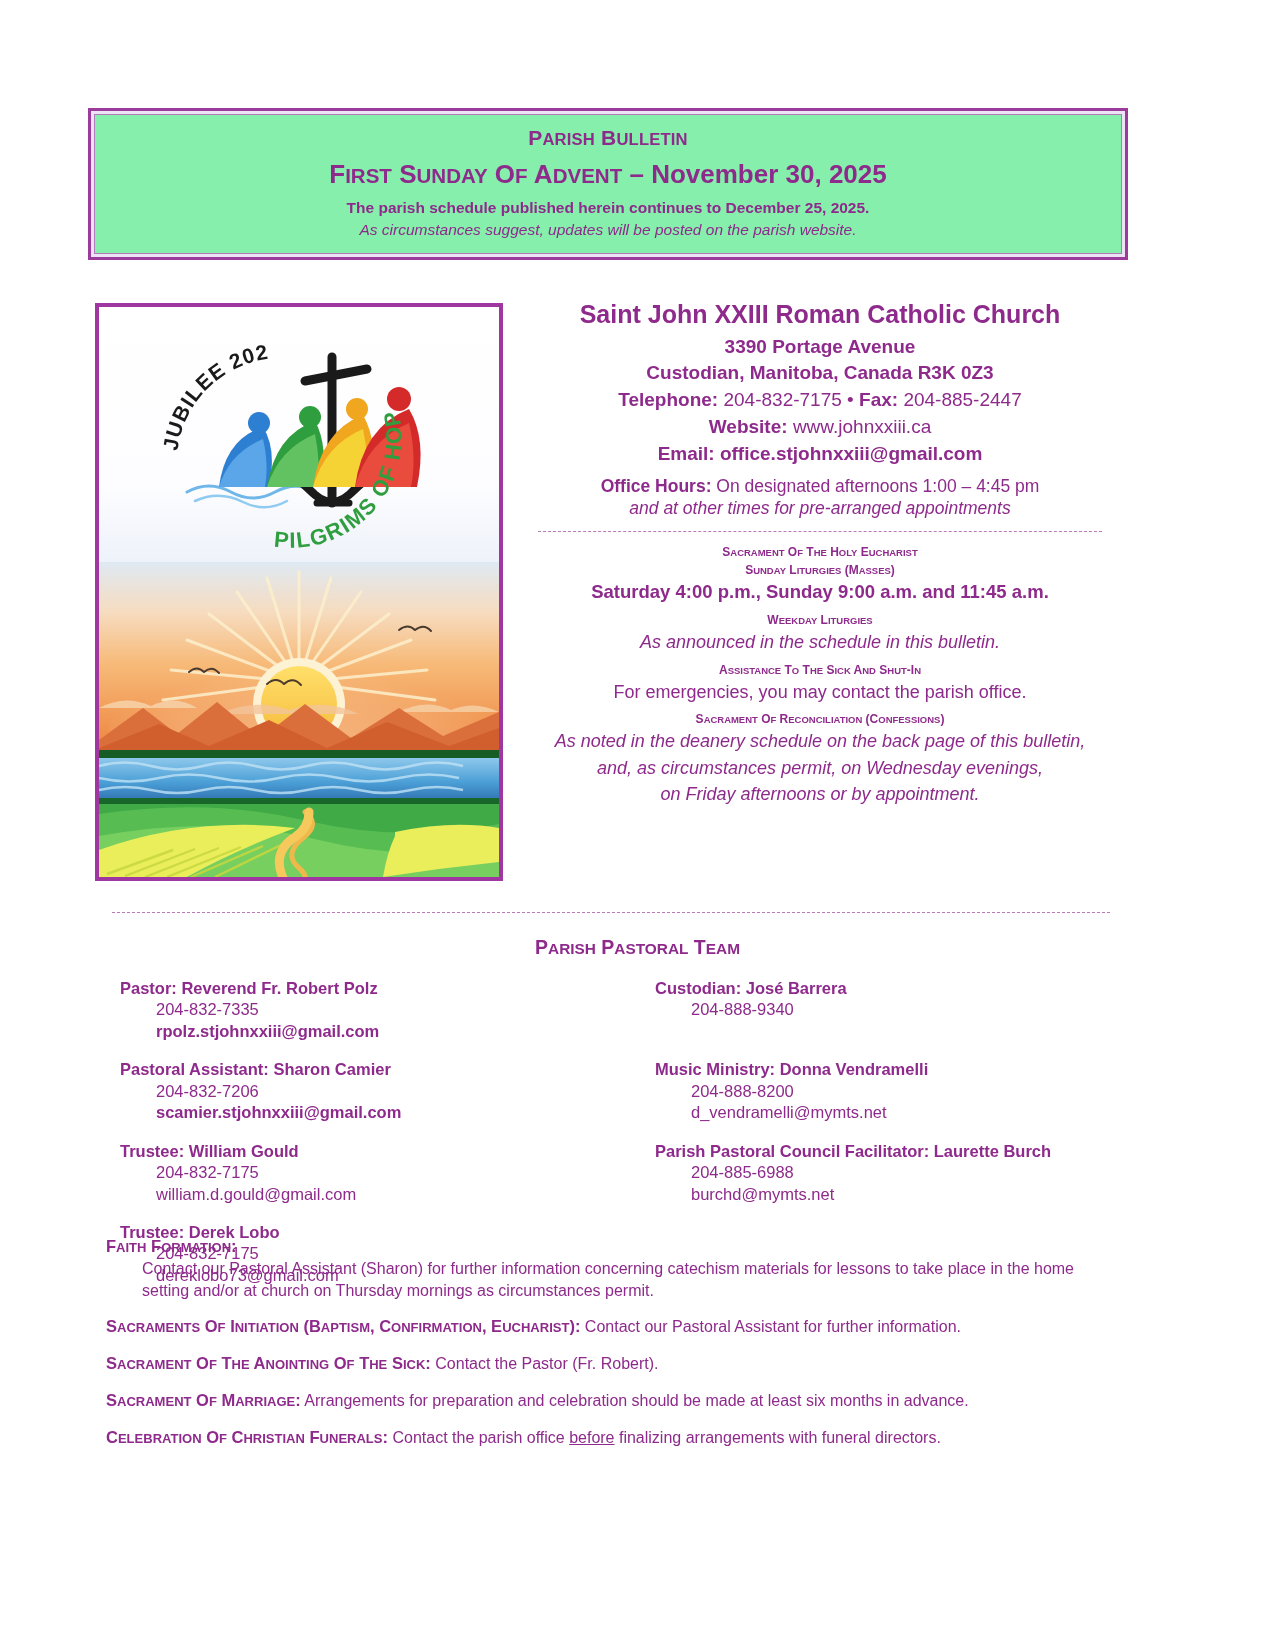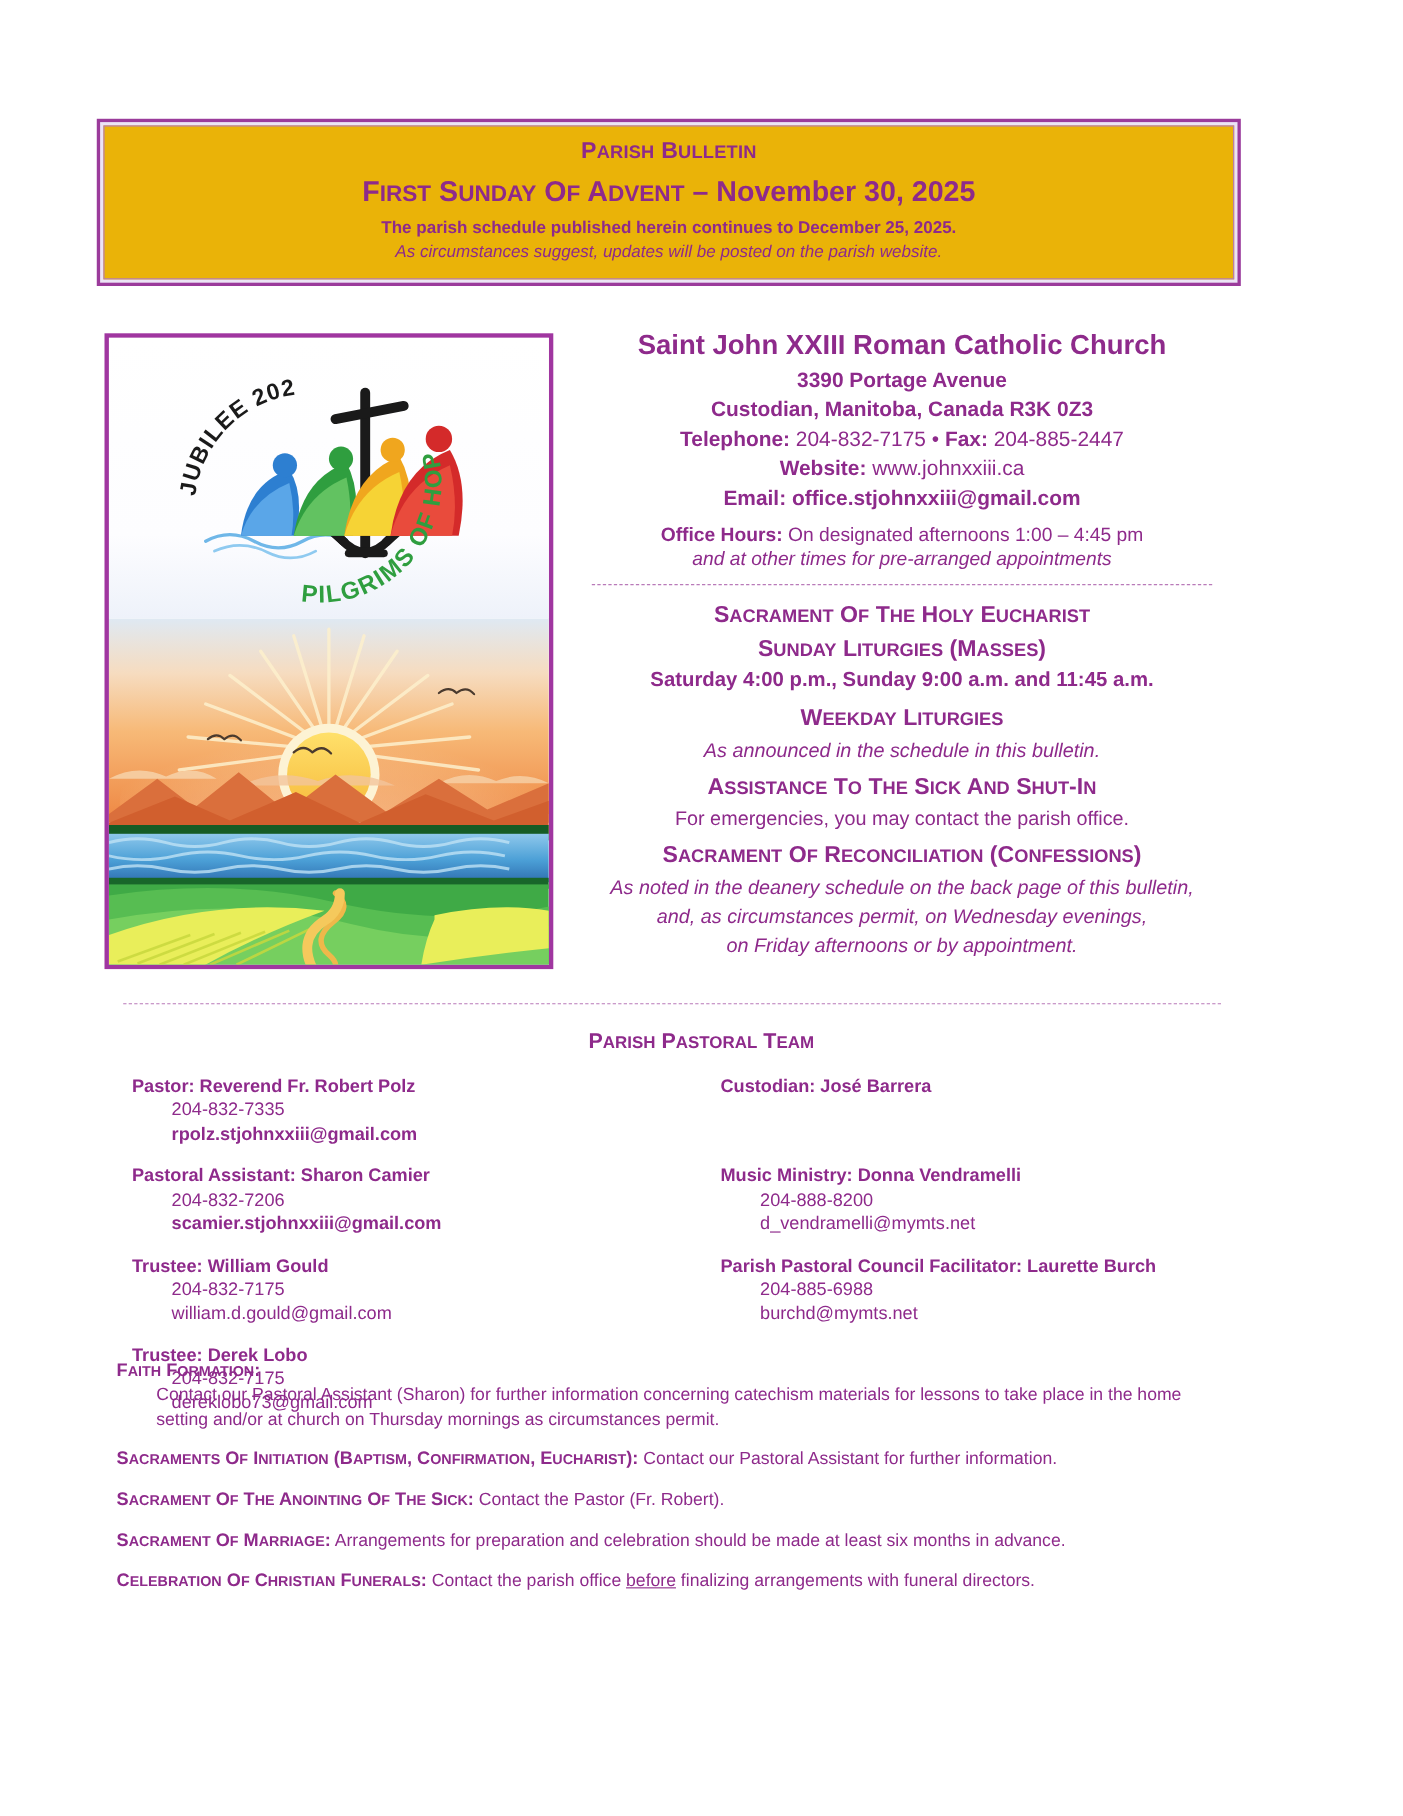--- a/index.html
+++ b/index.html
@@ -28,21 +28,21 @@
     left: 88px;
     top: 108px;
     width: 1040px;
     box-sizing: border-box;
     border: 3px solid #9b3b9b;
     background: #ece4f5;
     padding: 3px;
   }
   .banner-inner {
     border: 1px solid #b37bbd;
-    background: #eab308;
+    background: #86efac;
     padding: 11px 10px 14px 10px;
     text-align: center;
   }
   .banner-line1 {
     font-size: 21px;
     font-weight: bold;
     color: #8e2a8b;
     letter-spacing: .2px;
     margin-bottom: 9px;
   }
@@ -122,21 +122,21 @@
   .office-italic {
     font-style: italic;
     font-size: 17.5px;
   }
   .dashrule {
     border: 0;
     border-top: 1px dashed #b97ab9;
     margin: 12px 18px 12px 18px;
   }
   .sacr-head {
-    font-size: 21px;
+    font-size: 12px;
     font-weight: bold;
     line-height: 1.45;
   }
   .sacr-body {
     font-size: 18px;
     line-height: 1.45;
   }
   .sacr-body.ital { font-style: italic; }
   .sacr-bold {
     font-size: 18.5px;
@@ -429,20 +429,24 @@
     <div class="team-entry">
       <div class="team-role">Pastor:  Reverend Fr. Robert Polz</div>
       <div class="team-line2">
         <span class="team-phone">204-832-7335</span>
         <span class="team-email b">rpolz.stjohnxxiii@gmail.com</span>
       </div>
     </div>
 
     <div class="team-entry">
       <div class="team-role">Custodian:  José Barrera</div>
+      <div class="team-line2">
+        <span class="team-phone">204-888-9340</span>
+        <span class="team-email"></span>
+      </div>
     </div>
 
     <div class="team-entry">
       <div class="team-role">Pastoral Assistant:  Sharon Camier</div>
       <div class="team-line2">
         <span class="team-phone">204-832-7206</span>
         <span class="team-email b">scamier.stjohnxxiii@gmail.com</span>
       </div>
     </div>
 

